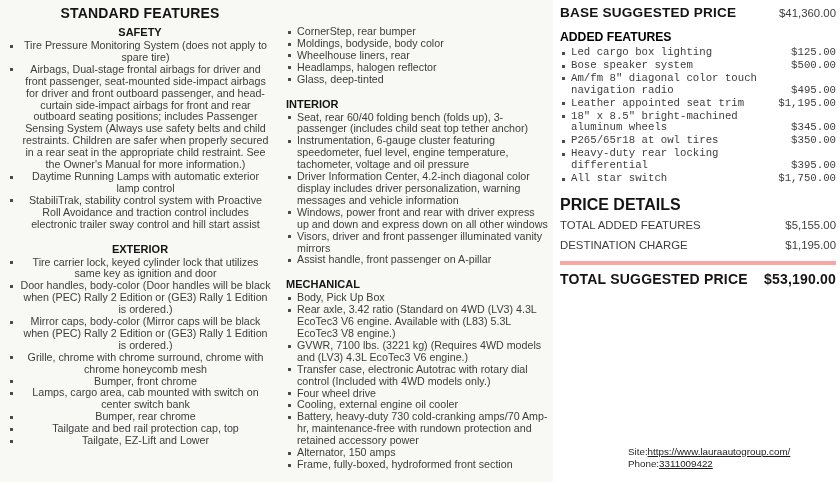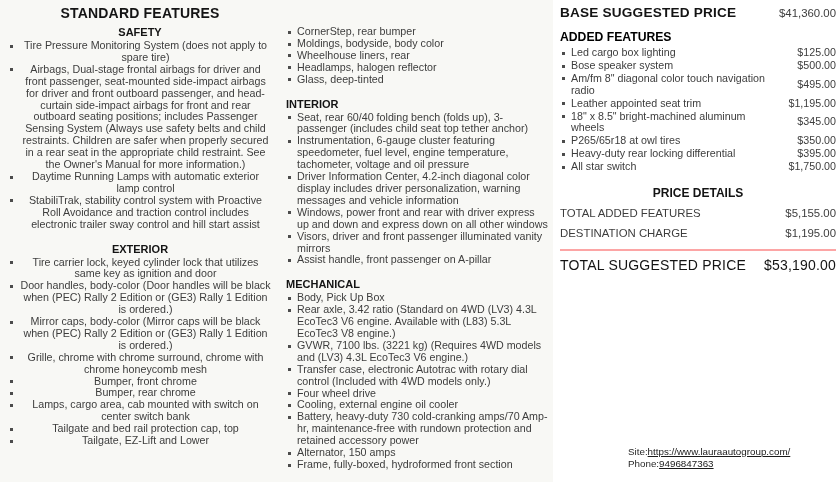--- a/index.html
+++ b/index.html
@@ -38,36 +38,36 @@
     width:3px; height:3px; background:#4c4c4c;
   }
   ul.feat.first-mid { margin-top:21px; }
 
   
   .base-row { display:flex; justify-content:space-between; align-items:baseline; }
   .base-row .lbl { font-size:13.6px; line-height:16px; font-weight:bold; color:#141414; letter-spacing:.2px;text-align:center; }
   .base-row .amt { font-size:11.4px; }
 
   h2.af { font-size:12.2px; line-height:14px; font-weight:bold; color:#000000; margin:9px 0 3px 0; }
-  h2.pd { font-size:12px;  line-height:14px; font-weight:bold; color:#141414; margin:13px 0 0 0;text-align:center; }
+  h2.pd { font-size:16px;  line-height:14px; font-weight:bold; color:#141414; margin:13px 0 0 0; }
 
-  .feat-rows .row { display:flex; justify-content:space-between; align-items:center; margin-bottom:1px; }
+  .feat-rows .row { display:flex; justify-content:space-between; align-items:flex-end; margin-bottom:1px;font-family:Liberation Mono, monospace; }
   .feat-rows .lbl { position:relative; padding-left:11px; width:206px; }
   .feat-rows .lbl::before {
     content:""; position:absolute; left:2px; top:4.6px;
     width:3px; height:3px; background:#4c4c4c;
   }
   .feat-rows .amt { white-space:nowrap; text-align:right; }
 
   .detail-rows .row { display:flex; justify-content:space-between; margin-top:7px; font-size:11.4px; line-height:13px; }
 
   .total-row {
     display:flex; justify-content:space-between; align-items:baseline;
-    margin-top:9px; border-top:2px solid #fca5a5; padding-top:6px;
-    font-size:14px; line-height:16px; font-weight:normal; color:#141414; letter-spacing:.2px;
+    margin-top:9px; border-top:4px solid #fca5a5; padding-top:6px;
+    font-size:14px; line-height:16px; font-weight:bold; color:#141414; letter-spacing:.2px;
   }
 
   .contact { position:absolute; left:628px; top:446px; font-size:9.8px; line-height:12px; color:#2a2a2a; }
   .contact a { color:#1a1a1a; text-decoration:underline; cursor:pointer; }
 </style>
 </head>
 <body>
 
 <div class="left-bg"></div>
 
@@ -80,22 +80,22 @@
       <li>Daytime Running Lamps with automatic exterior lamp control</li>
       <li>StabiliTrak, stability control system with Proactive Roll Avoidance and traction control includes electronic trailer sway control and hill start assist</li>
     </ul>
   <h2 class="sec">EXTERIOR</h2>
   <ul class="feat">
       <li>Tire carrier lock, keyed cylinder lock that utilizes same key as ignition and door</li>
       <li>Door handles, body-color (Door handles will be black when (PEC) Rally 2 Edition or (GE3) Rally 1 Edition is ordered.)</li>
       <li>Mirror caps, body-color (Mirror caps will be black when (PEC) Rally 2 Edition or (GE3) Rally 1 Edition is ordered.)</li>
       <li>Grille, chrome with chrome surround, chrome with chrome honeycomb mesh</li>
       <li>Bumper, front chrome</li>
+      <li>Lamps, cargo area, cab mounted with switch on center switch bank</li>
       <li>Bumper, rear chrome</li>
-      <li>Lamps, cargo area, cab mounted with switch on center switch bank</li>
       <li>Tailgate and bed rail protection cap, top</li>
       <li>Tailgate, EZ-Lift and Lower</li>
     </ul>
 </section>
 
 <section class="col col-mid">
   <ul class="feat first-mid">
       <li>CornerStep, rear bumper</li>
       <li>Moldings, bodyside, body color</li>
       <li>Wheelhouse liners, rear</li>
@@ -177,14 +177,14 @@
       </div>
     </div>
   <div class="total-row">
     <span>TOTAL SUGGESTED PRICE</span>
     <span>$53,190.00</span>
   </div>
 </section>
 
 <div class="contact">
   <div><span>Site:</span><a>https://www.lauraautogroup.com/</a></div>
-  <div><span>Phone:</span><a>9496847363</a></div>
+  <div><span>Phone:</span><a>3311009422</a></div>
 </div>
 
 </body></html>

